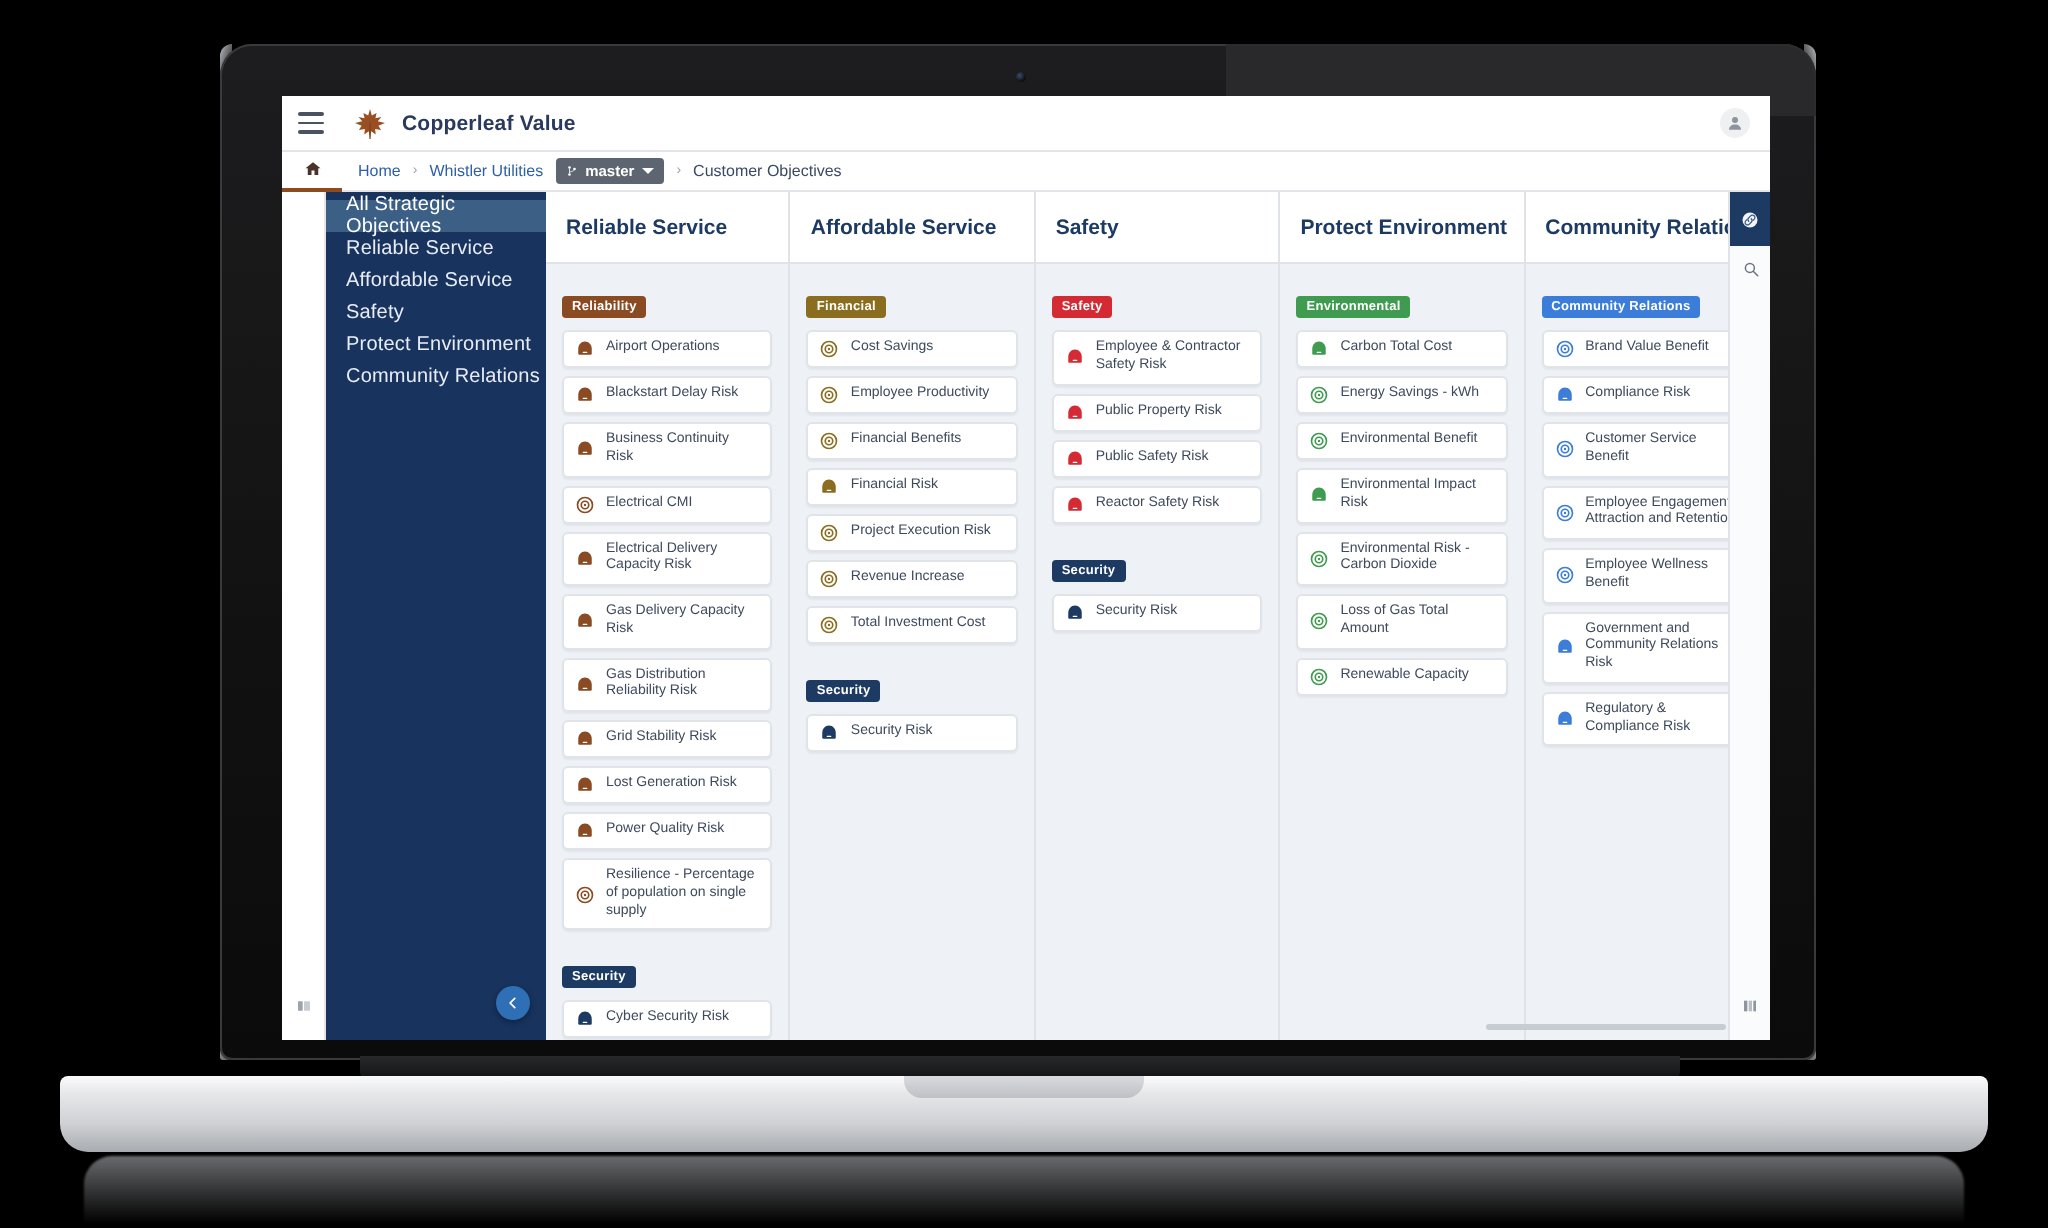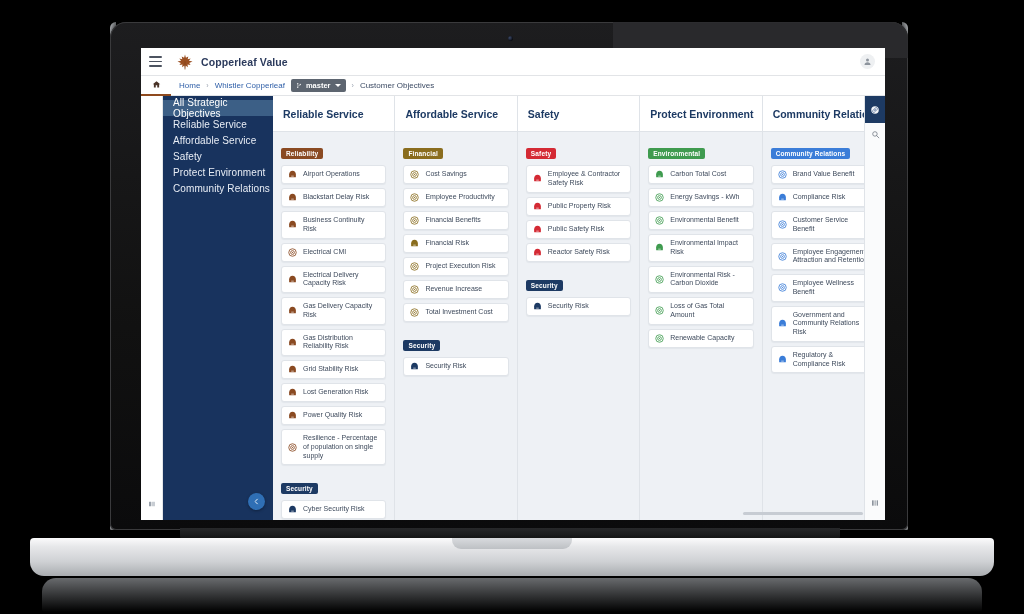--- a/index.html
+++ b/index.html
@@ -216,21 +216,21 @@
 
       <div class="crumbbar">
         <div class="home-cell">
           <svg width="9" height="9" viewBox="0 0 24 24">
               <path d="M12 3 L22 11 h-3 v9 h-5 v-6 h-4 v6 H5 v-9 H2 Z" fill="#4a3328"></path>
             </svg>
         </div>
         <div class="crumbs">
           <span class="crumb-link">Home</span>
           <span class="crumb-sep">›</span>
-          <span class="crumb-link">Whistler Copperleaf</span>
+          <span class="crumb-link">Whistler Utilities</span>
           <span class="branch-chip">
             <svg width="6" height="7" viewBox="0 0 24 24">
               <circle cx="7" cy="5" r="2.6" fill="#fff"></circle>
                 <circle cx="7" cy="19" r="2.6" fill="#fff"></circle>
                 <circle cx="17" cy="8" r="2.6" fill="#fff"></circle>
               <path d="M7 7.6v8.8M7.6 14c4-1 8-2 9-4.2" stroke="#fff" stroke-width="1.6" fill="none"></path>
             </svg>
             <span>master</span>
             <i class="caret"></i>
           </span>

